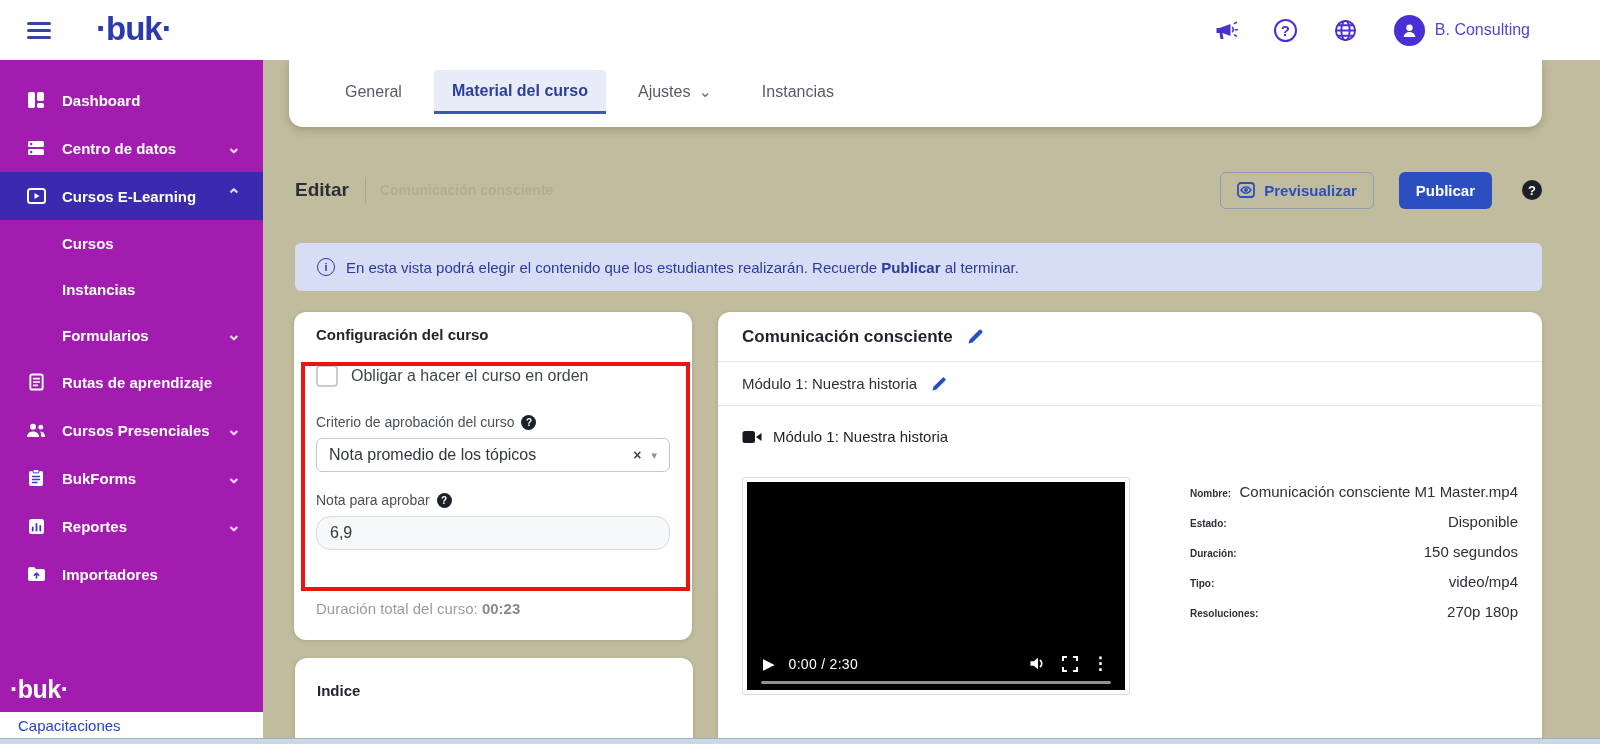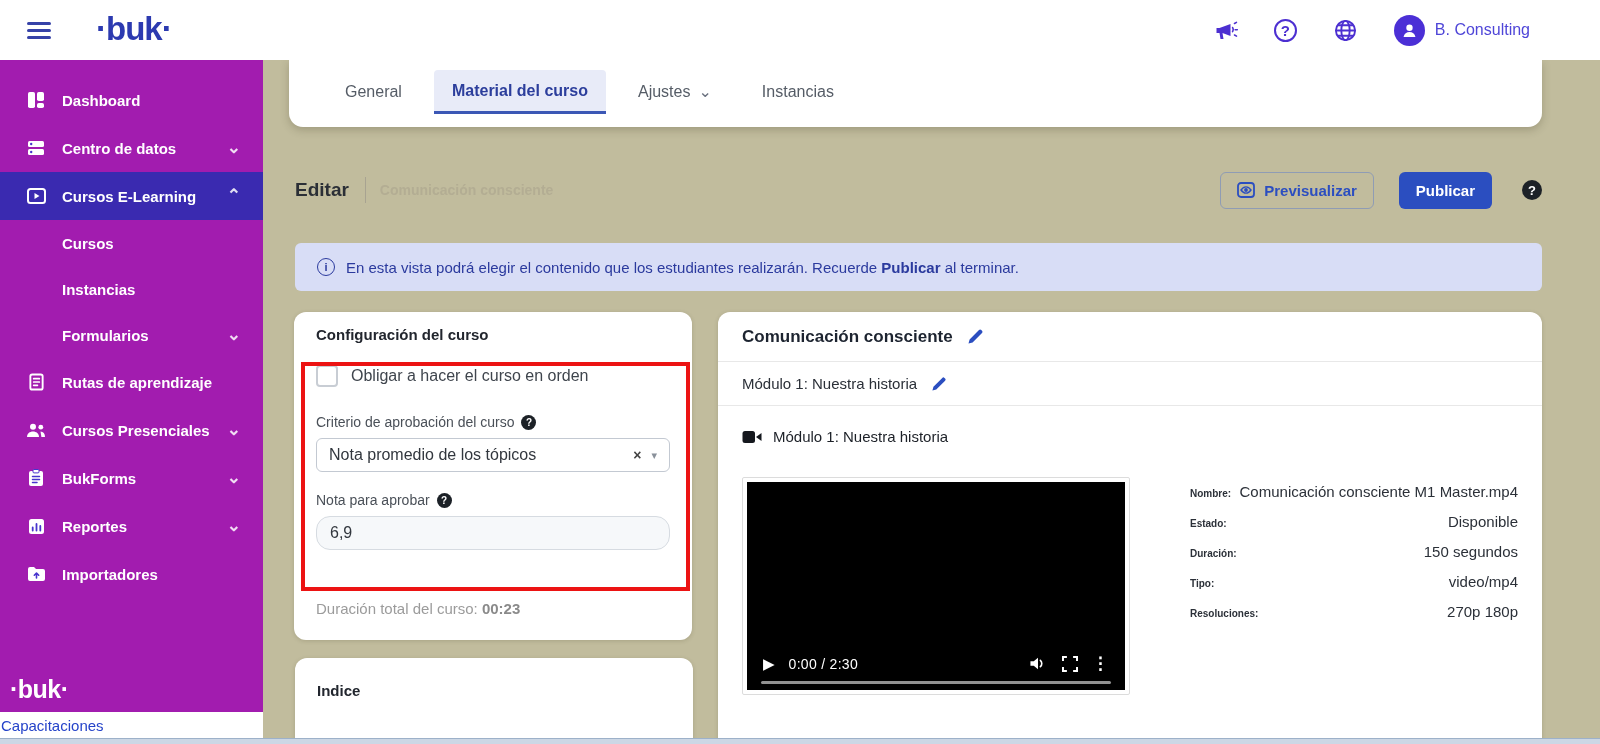--- a/index.html
+++ b/index.html
@@ -20,21 +20,21 @@
   .avatar { width:31px; height:31px; border-radius:50%; background:#4b2fd6; display:flex; align-items:center; justify-content:center; overflow:hidden; }
   .username { font-size:16px; color:#4f46d8; }
   
   .sidebar { position:absolute; left:0; top:60px; width:263px; height:652px; background:#a21caf; z-index:20; display:flex; flex-direction:column; padding-top:16px; }
   .nav-item { height:48px; display:flex; align-items:center; padding-left:24px; color:#fff; font-size:15px; font-weight:bold; cursor:pointer; }
   .nav-item.sub { height:46px; padding-left:62px; }
   .nav-item.active { background:#3a2ab0; }
   .nav-icon { width:24px; display:flex; justify-content:center; margin-right:14px; }
   .nav-chevron { margin-left:auto; margin-right:22px; color:rgba(255,255,255,.85); font-size:17px; line-height:10px; }
   .sidebar-logo { margin-top:auto; padding:0 0 8px 10px; color:#fff; font-size:25px; font-weight:bold; letter-spacing:-0.5px; }
-  .sidebar-footer { position:absolute; left:0; top:712px; width:263px; height:26px; background:#fff; z-index:20; display:flex; align-items:center; padding-left:1px; }
+  .sidebar-footer { position:absolute; left:0; top:712px; width:263px; height:26px; background:#fff; z-index:20; display:flex; align-items:center; padding-left:18px; }
   .sidebar-footer span { color:#2543c9; font-size:15px; cursor:pointer; }
   
   .tabcard { position:absolute; left:289px; top:60px; width:1253px; height:67px; background:#ffffff; border-radius:0 0 14px 14px; box-shadow:0 3px 8px rgba(60,55,30,.25); z-index:10; display:flex; align-items:flex-start; padding:10px 10px 0 38px; gap:14px; }
   .tab { height:44px; display:flex; align-items:center; padding:0 18px; font-size:16px; color:#555c66; cursor:pointer; gap:8px; }
   .tab.active { background:#e8ebf8; color:#2c3e9c; border-bottom:3px solid #3b57b5; border-radius:4px 4px 0 0; font-weight:bold; padding-bottom:0; }
   .tab .tab-caret { font-size:16px; color:#6b7280; line-height:8px; }
   
   .page-header { position:absolute; left:295px; top:171px; width:1247px; height:38px; display:flex; align-items:center; }
   .page-title { font-size:19px; font-weight:bold; color:#2b2f36; }
   .crumb-div { width:1px; height:26px; background:#a8a391; margin:0 14px 0 16px; }

